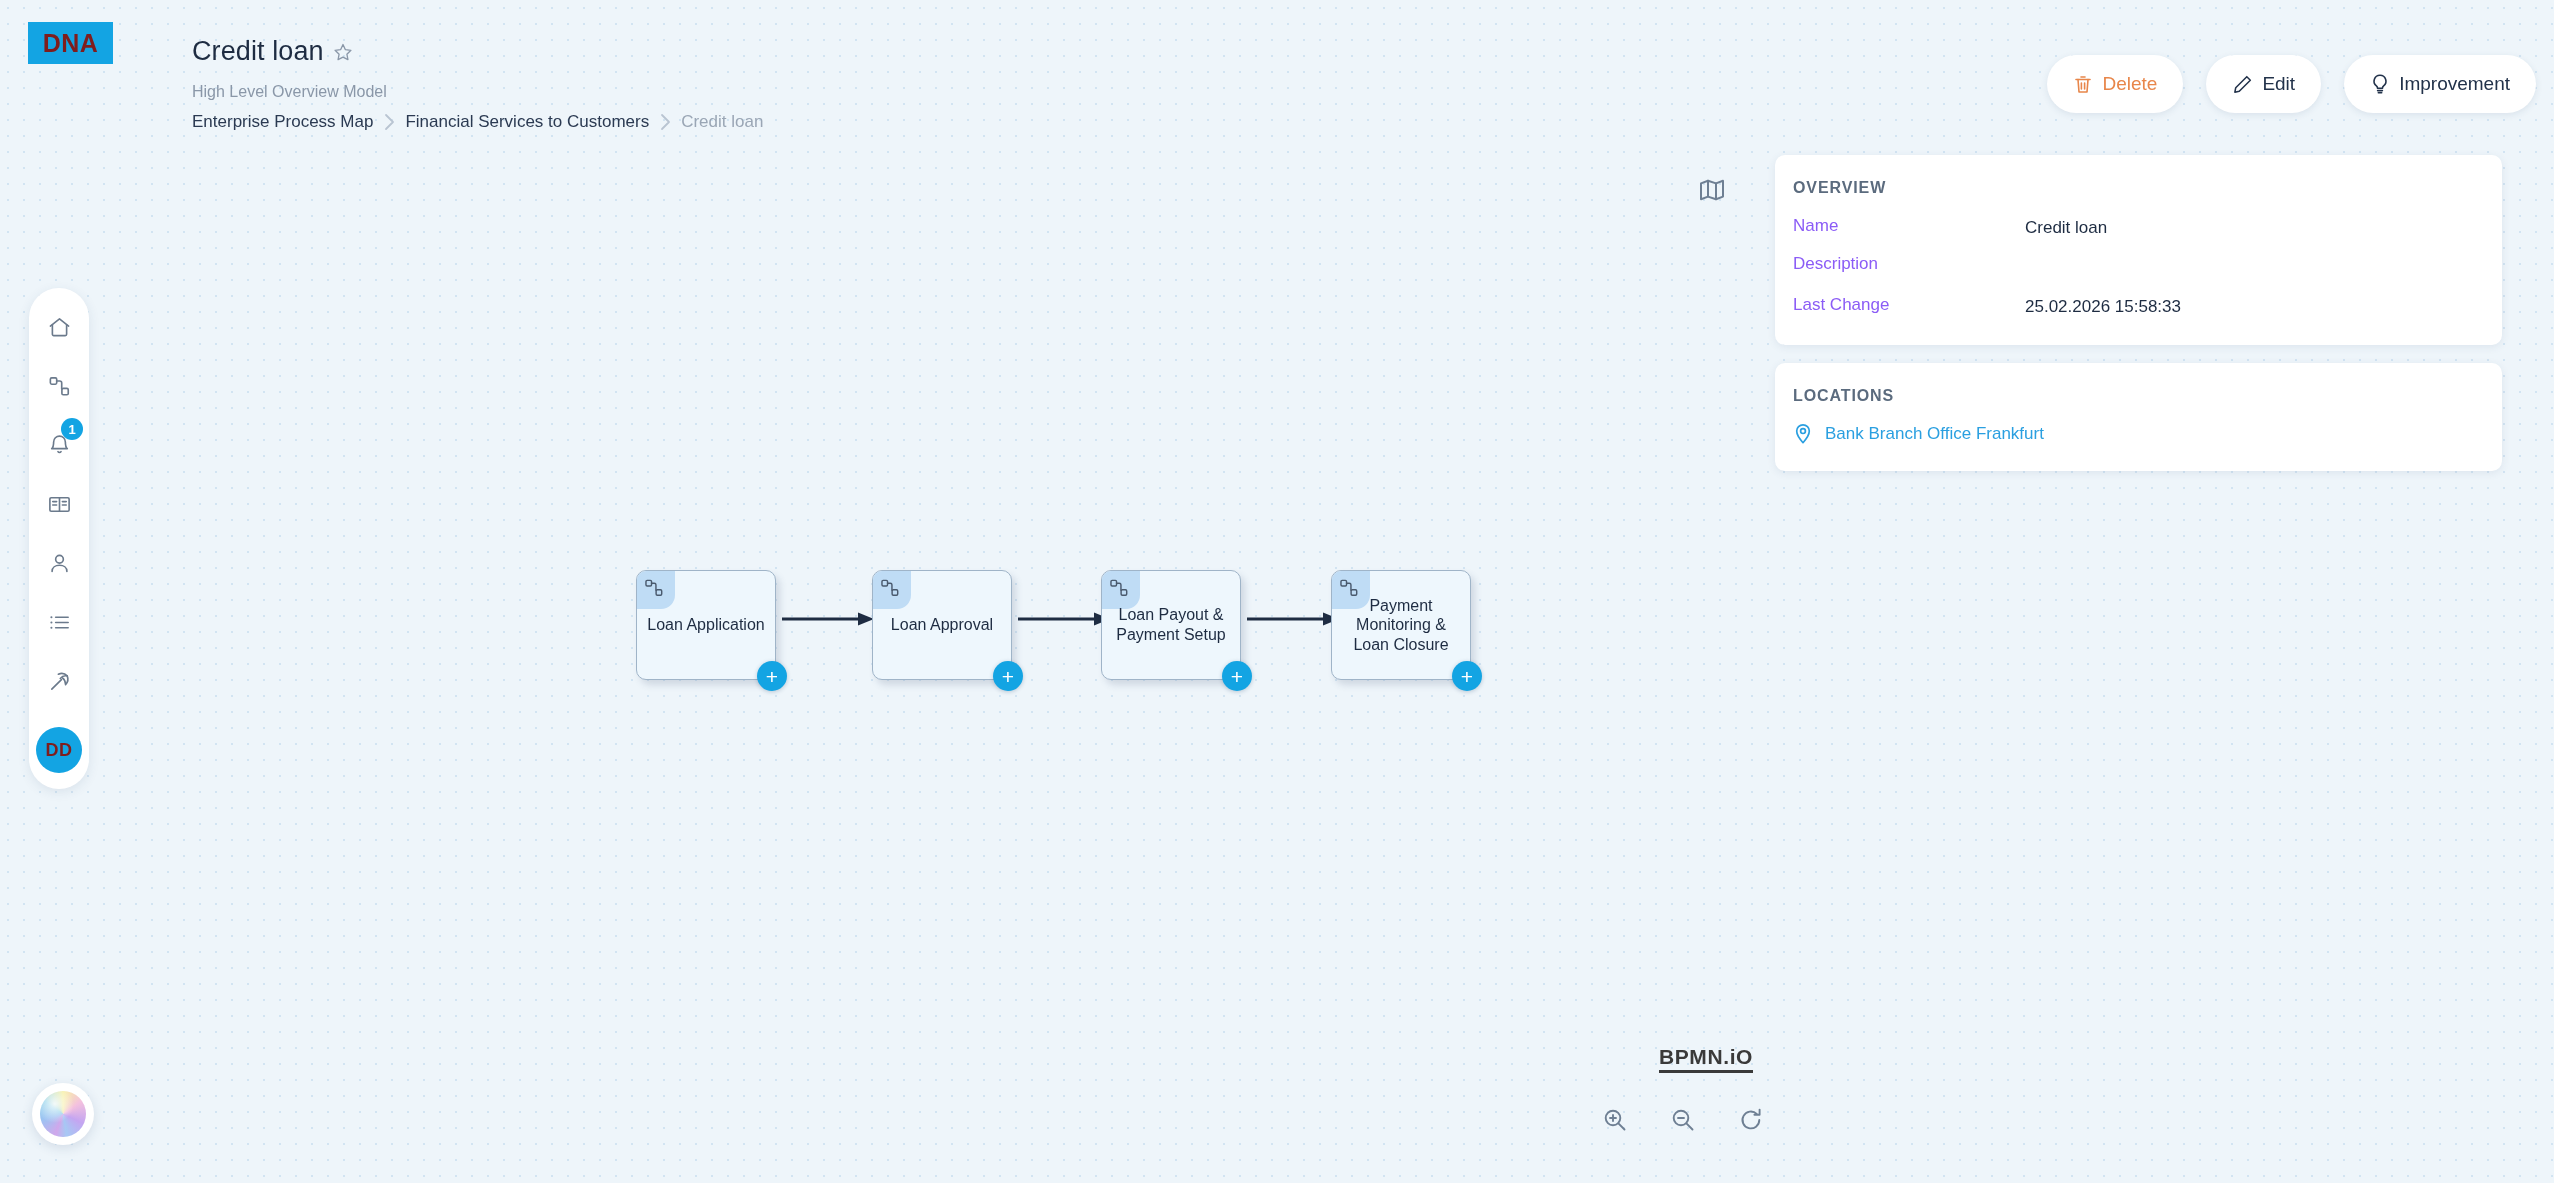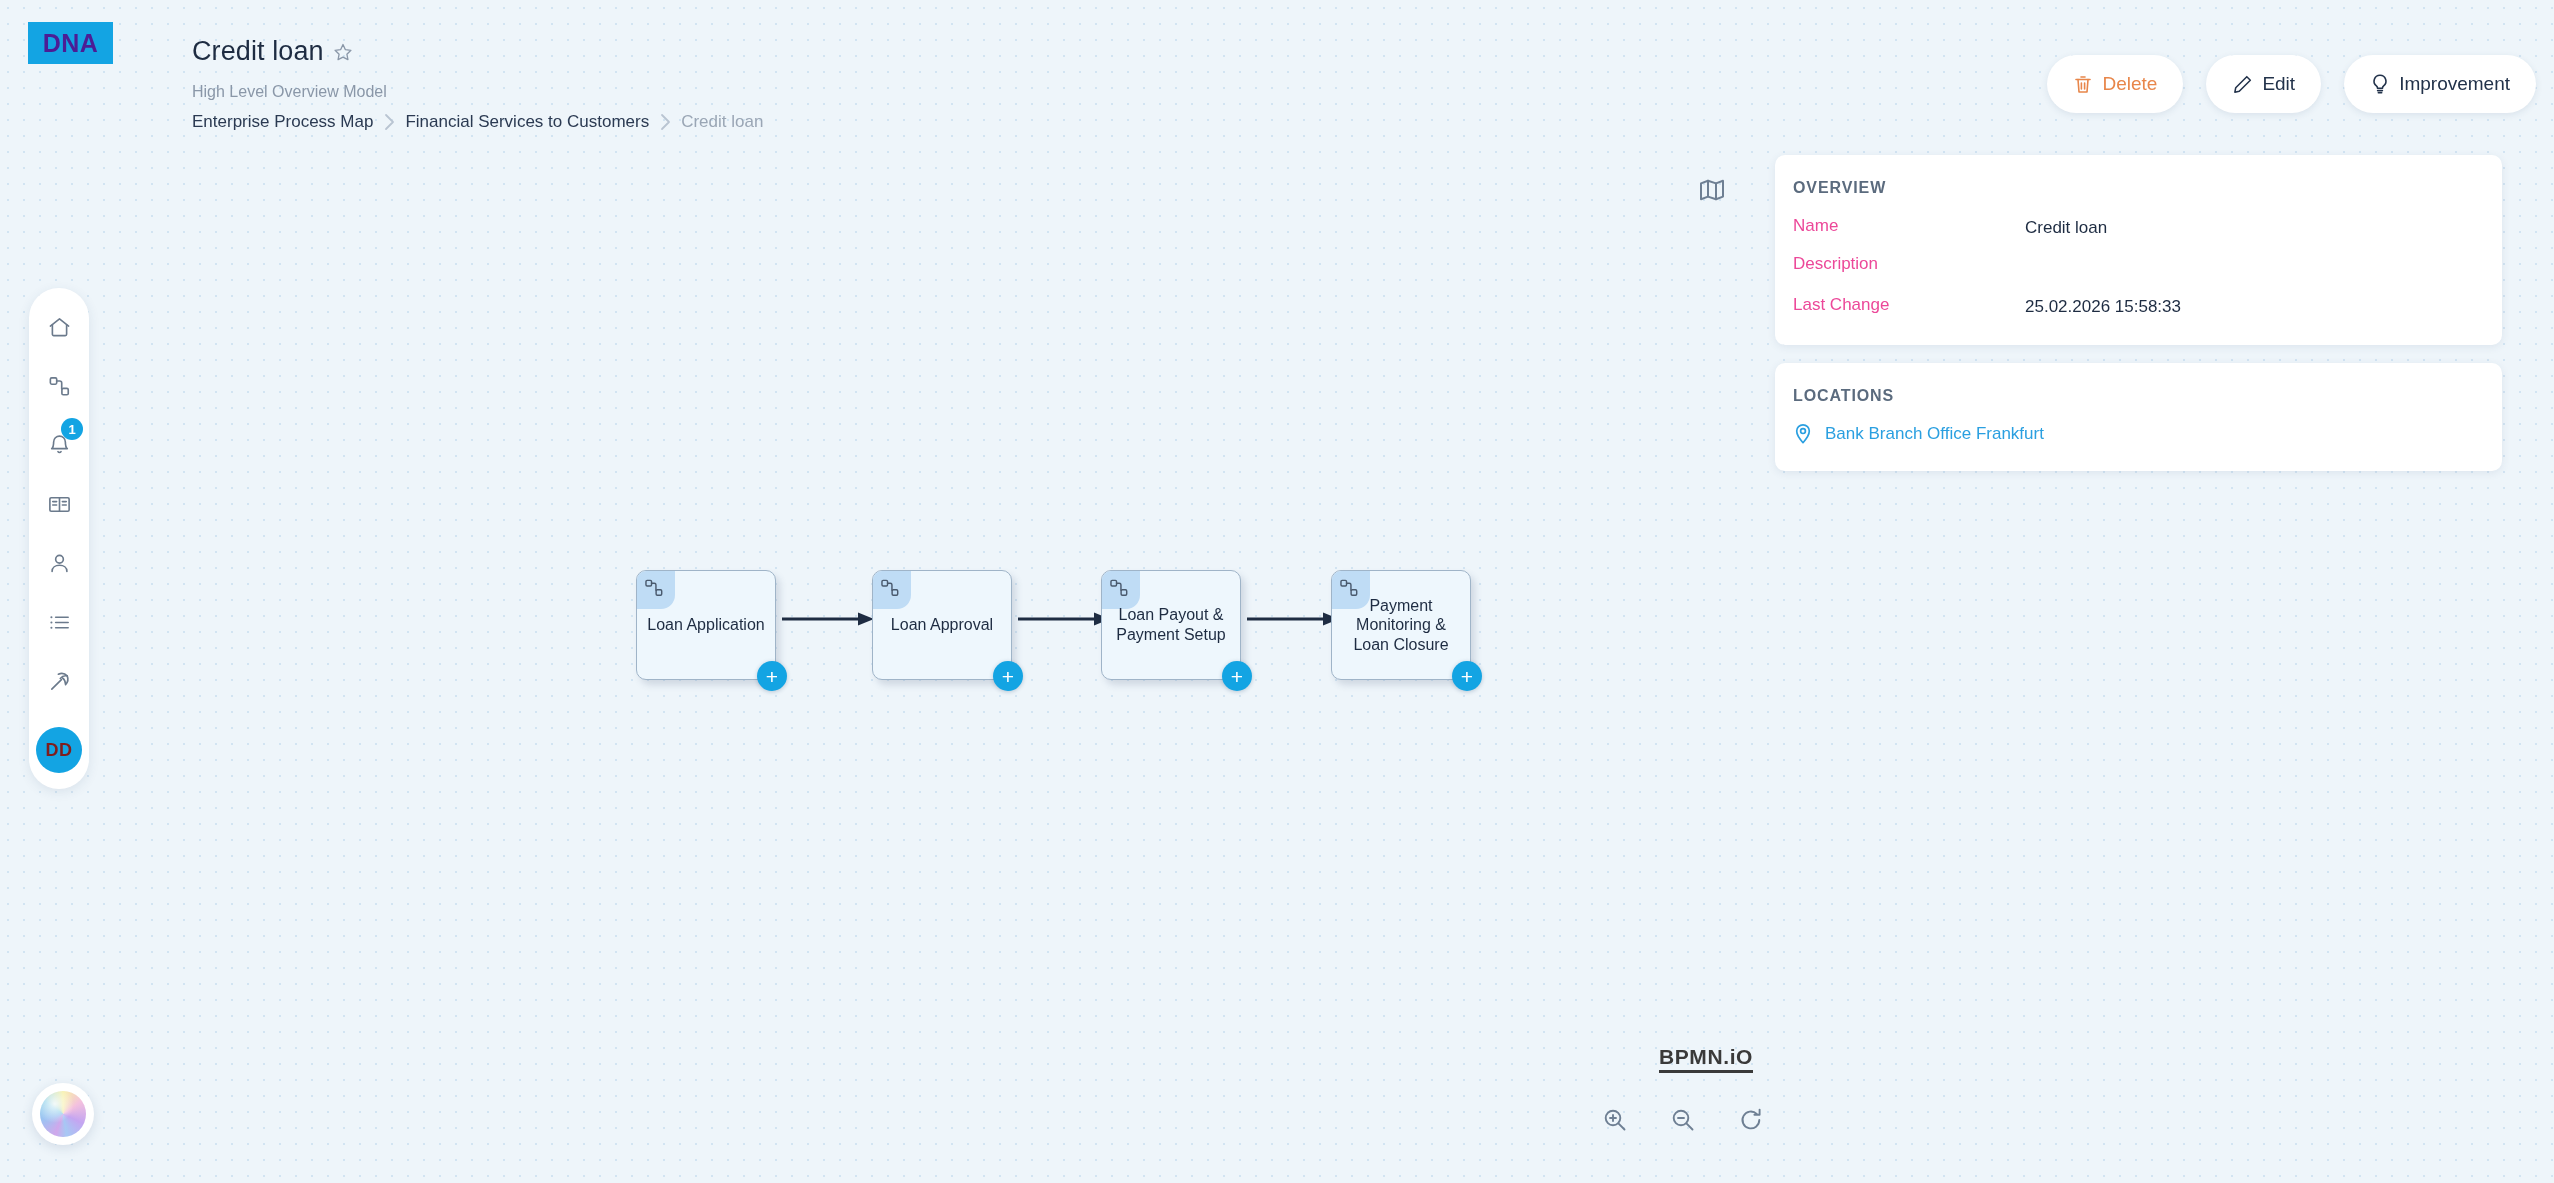--- a/index.html
+++ b/index.html
@@ -25,21 +25,21 @@
 
   
   #logo {
     position: absolute;
     left: 28px; top: 22px;
     width: 85px; height: 42px;
     background: #13a4e3;
     display: flex; align-items: center; justify-content: center;
   }
   #logo span {
-    color: #4c1d95;
+    color: #7f1d1d;
     font-size: 25px;
     font-weight: bold;
     letter-spacing: 0.4px;
     font-family: "Liberation Sans", sans-serif;
   }
 
   #header-block { position: absolute; left: 192px; top: 36px; }
 
   .title-row { display: flex; align-items: center; gap: 9px; }
   #page-title {
@@ -243,21 +243,21 @@
     font-weight: bold;
     color: #5b6b7e;
     letter-spacing: 0.9px;
     margin-bottom: 18px;
   }
   .field { display: flex; margin-bottom: 13px; }
   .field:last-child { margin-bottom: 0; }
   .field-label {
     flex: 0 0 232px;
     font-size: 17px;
-    color: #ec4899;
+    color: #8b5cf6;
     padding-top: 1px;
   }
   .field-value {
     flex: 1;
     font-size: 17px;
     color: #1e2c42;
     line-height: 1.48;
   }
   .loc-row {
     display: flex;

